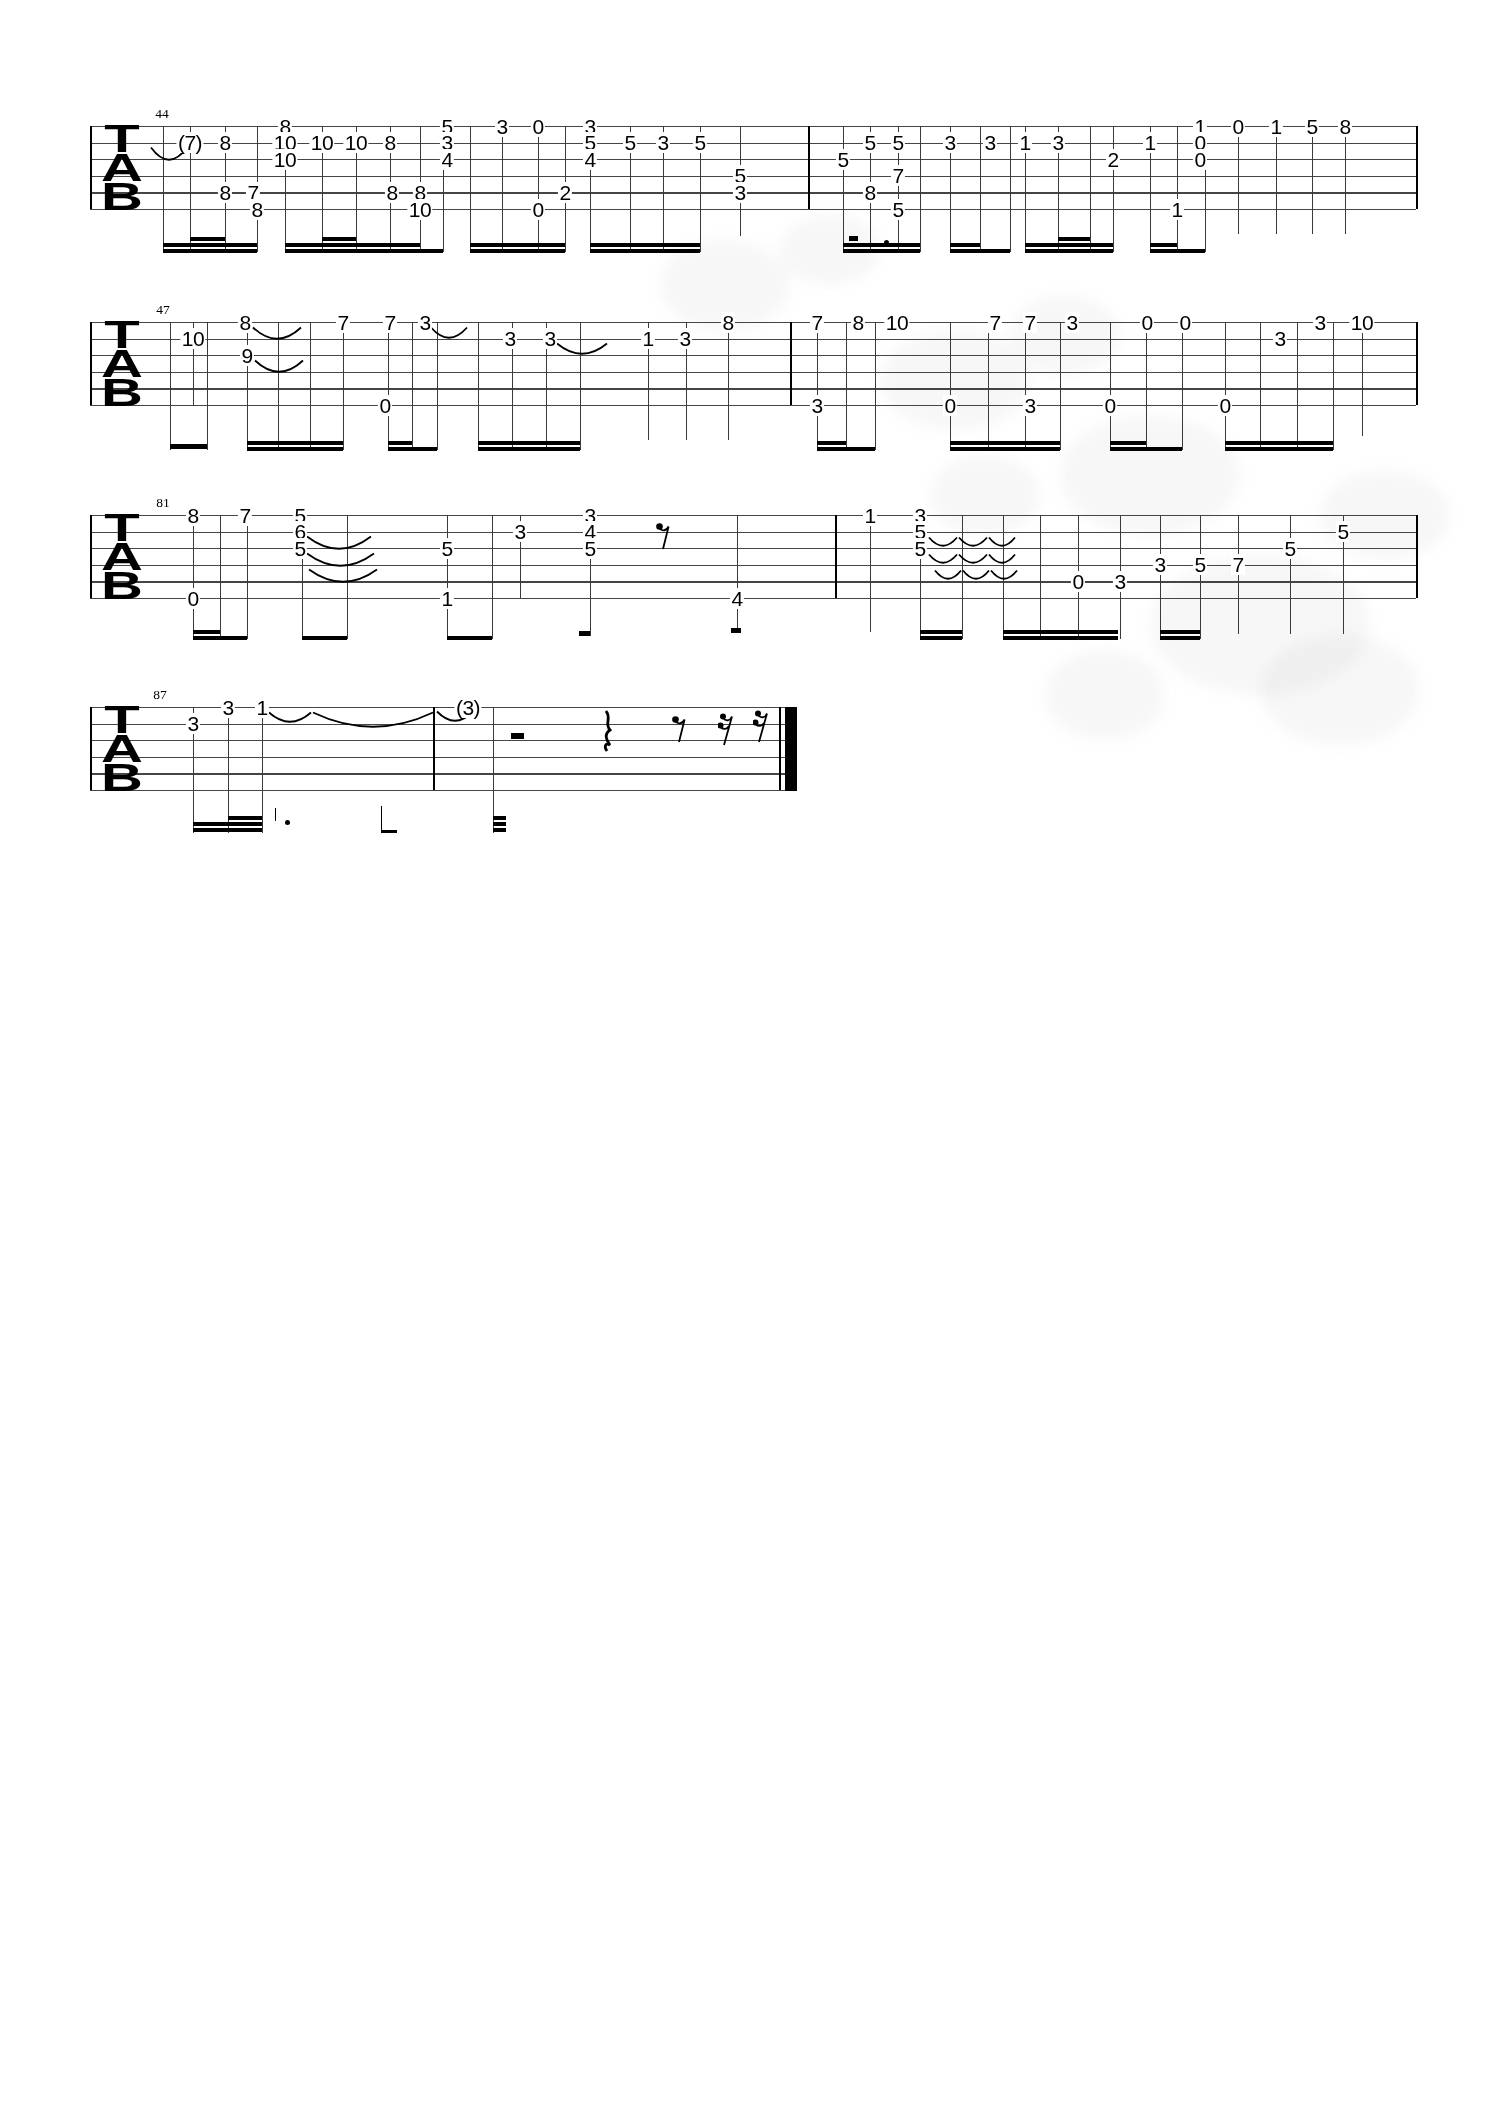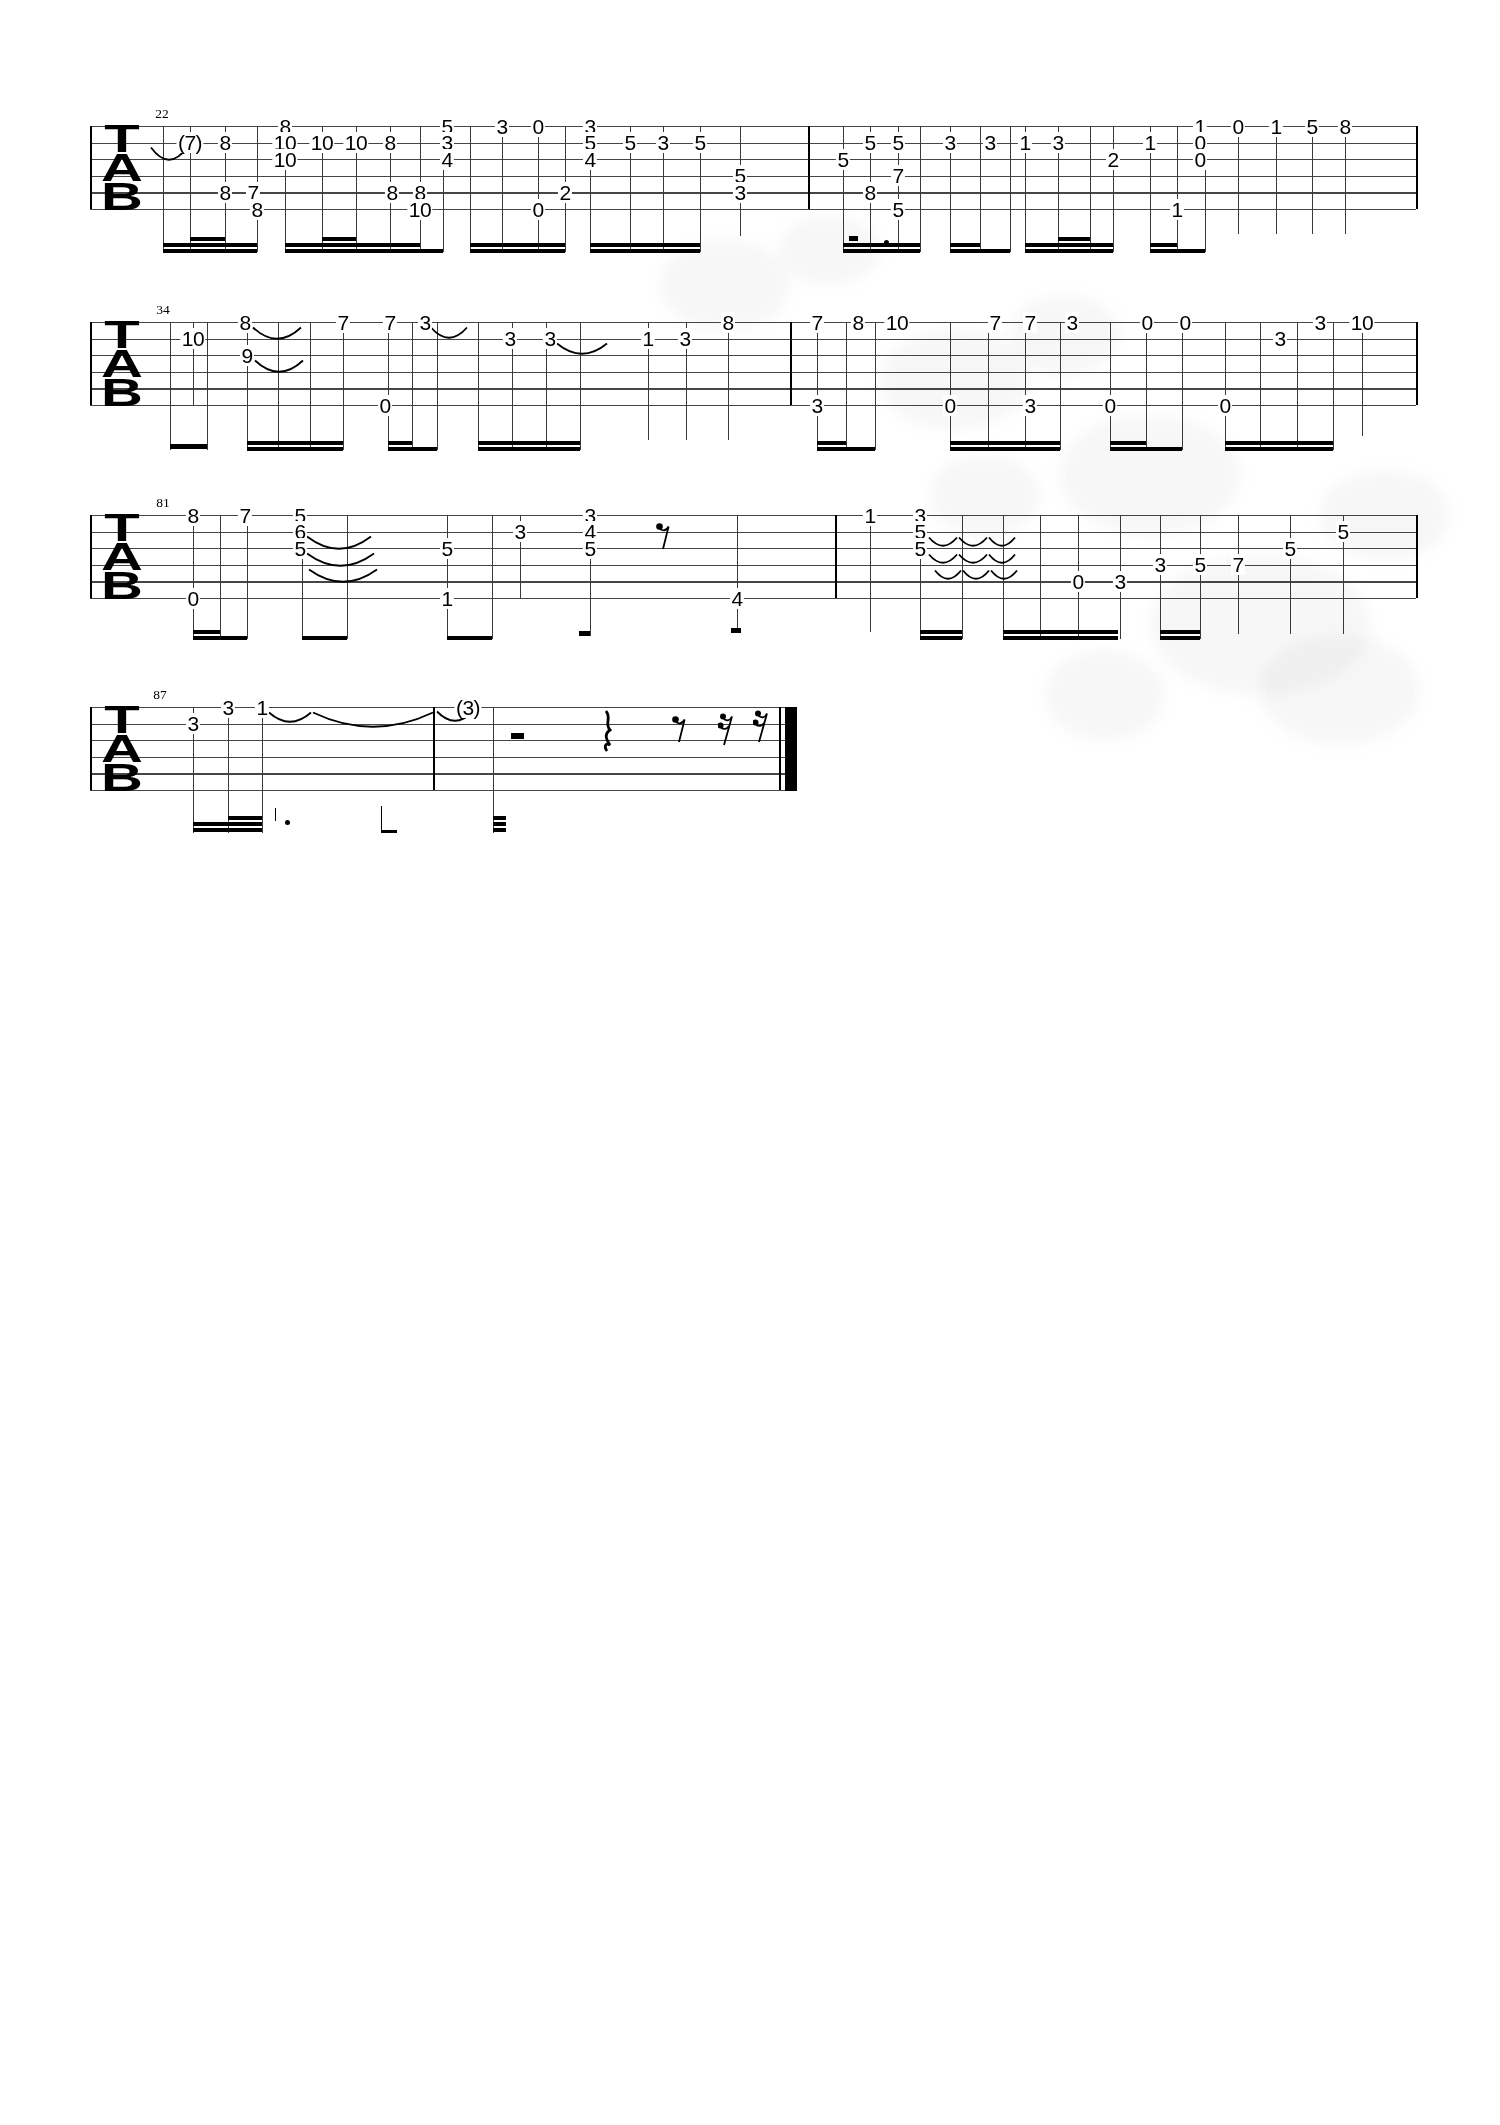--- a/index.html
+++ b/index.html
@@ -36,21 +36,21 @@
     <div class="wm" style="left: 1320px; top: 470px; width: 130px; height: 90px;"></div>
     <div class="staff-line" style="left: 90px; top: 126px; width: 1326px;"></div>
     <div class="staff-line" style="left: 90px; top: 142.6px; width: 1326px;"></div>
     <div class="staff-line" style="left: 90px; top: 159.2px; width: 1326px;"></div>
     <div class="staff-line" style="left: 90px; top: 175.8px; width: 1326px;"></div>
     <div class="staff-line" style="left: 90px; top: 192.4px; width: 1326px;"></div>
     <div class="staff-line" style="left: 90px; top: 209px; width: 1326px;"></div>
     <div class="barline" style="left: 90px; top: 126px; height: 83px;"></div>
     <div class="barline" style="left: 808px; top: 126px; height: 83px;"></div>
     <div class="barline" style="left: 1416px; top: 126px; height: 83px;"></div>
-    <div class="mlabel" style="left: 162px; top: 106px;">22</div>
+    <div class="mlabel" style="left: 162px; top: 106px;">44</div>
     <div class="clef" style="left: 92px; top: 120px;">T</div>
     <div class="clef" style="left: 92px; top: 149px;">A</div>
     <div class="clef" style="left: 92px; top: 178px;">B</div>
     <div class="stem" style="left: 163px; top: 126px; height: 126px;"></div>
     <div class="stem" style="left: 190px; top: 126px; height: 126px;"></div>
     <div class="stem" style="left: 225px; top: 126px; height: 126px;"></div>
     <div class="stem" style="left: 257px; top: 126px; height: 126px;"></div>
     <div class="stem" style="left: 285px; top: 126px; height: 126px;"></div>
     <div class="stem" style="left: 322px; top: 126px; height: 126px;"></div>
     <div class="stem" style="left: 356px; top: 126px; height: 126px;"></div>
@@ -159,21 +159,21 @@
     <div class="note" style="left: 1345px; top: 115.5px;">8</div>
     <div class="staff-line" style="left: 90px; top: 322px; width: 1326px;"></div>
     <div class="staff-line" style="left: 90px; top: 338.6px; width: 1326px;"></div>
     <div class="staff-line" style="left: 90px; top: 355.2px; width: 1326px;"></div>
     <div class="staff-line" style="left: 90px; top: 371.8px; width: 1326px;"></div>
     <div class="staff-line" style="left: 90px; top: 388.4px; width: 1326px;"></div>
     <div class="staff-line" style="left: 90px; top: 405px; width: 1326px;"></div>
     <div class="barline" style="left: 90px; top: 322px; height: 83px;"></div>
     <div class="barline" style="left: 790px; top: 322px; height: 83px;"></div>
     <div class="barline" style="left: 1416px; top: 322px; height: 83px;"></div>
-    <div class="mlabel" style="left: 163px; top: 302px;">34</div>
+    <div class="mlabel" style="left: 163px; top: 302px;">47</div>
     <div class="clef" style="left: 92px; top: 316px;">T</div>
     <div class="clef" style="left: 92px; top: 345px;">A</div>
     <div class="clef" style="left: 92px; top: 374px;">B</div>
     <div class="stem" style="left: 170px; top: 322px; height: 128px;"></div>
     <div class="stem" style="left: 193px; top: 322px; height: 83px;"></div>
     <div class="stem" style="left: 207px; top: 322px; height: 128px;"></div>
     <div class="stem" style="left: 247px; top: 322px; height: 128px;"></div>
     <div class="stem" style="left: 278px; top: 322px; height: 128px;"></div>
     <div class="stem" style="left: 310px; top: 322px; height: 128px;"></div>
     <div class="stem" style="left: 343px; top: 322px; height: 128px;"></div>

